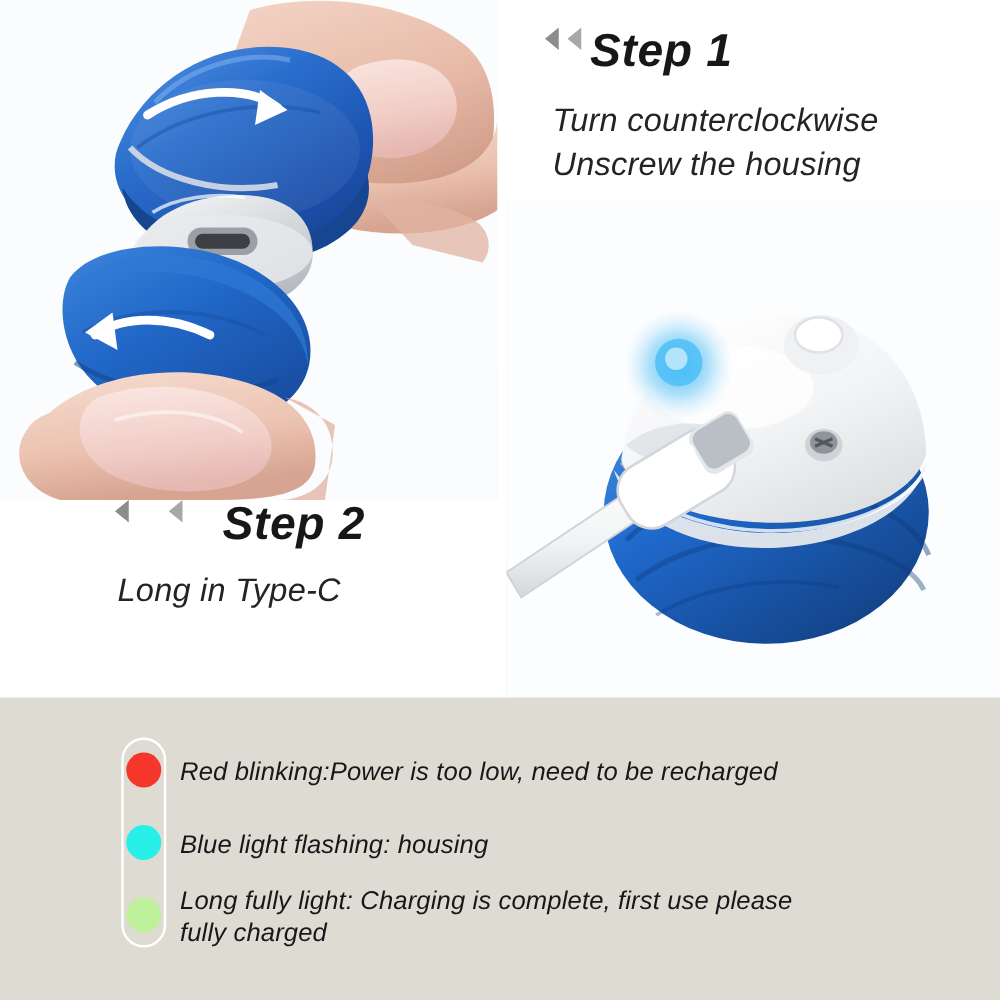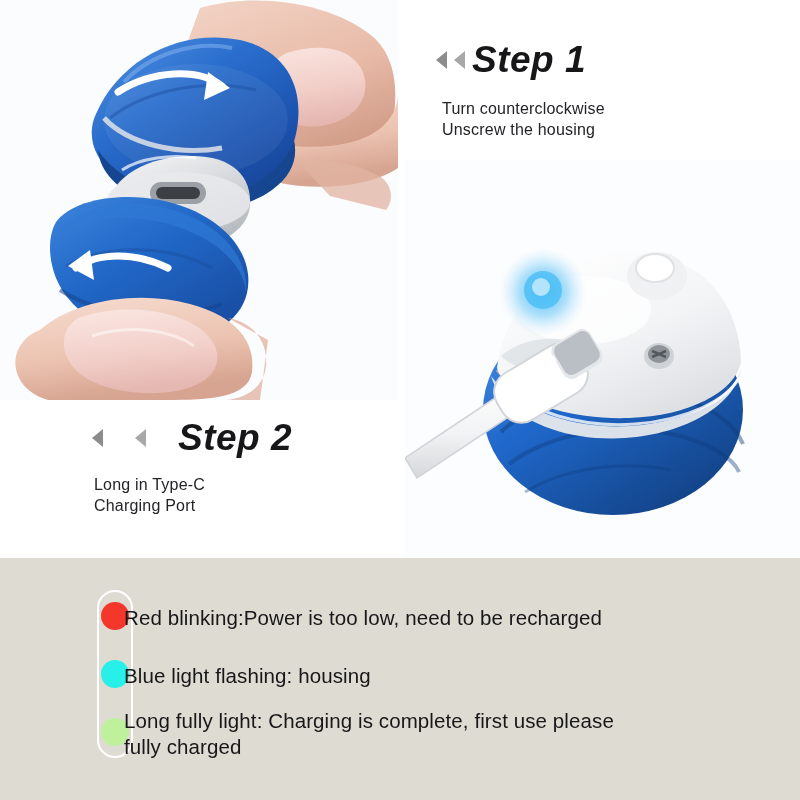--- a/index.html
+++ b/index.html
@@ -22,35 +22,35 @@
   
   .photo-charge{
     position:absolute;left:405px;top:160px;width:395px;height:398px;overflow:hidden;
     background:
       radial-gradient(circle at 45% 30%, #ffffff 0%, #f7f8fa 55%, #eef1f4 100%);
   }
   .photo-unscrew svg,.photo-charge svg{display:block;width:100%;height:100%;}
 
   
   .step-block{position:absolute;}
-  .step-head{display:flex;align-items:center;gap:7px;margin-top:19px;}
+  .step-head{display:flex;align-items:flex-start;gap:7px;}
   .tri{
     width:0;height:0;
     border-top:9px solid transparent;
     border-bottom:9px solid transparent;
     border-right:11px solid #8c8c8c;
   }
   .tri.t2{border-right-color:#a8a8a8;}
   .step-title{
     font-size:37px;font-style:italic;font-weight:700;color:#17171a;
     letter-spacing:.5px;line-height:1;white-space:nowrap;
   }
   .step-lines{margin-top:20px;}
   .step-line{
-    font-size:16px;color:#242428;
+    font-size:26px;font-style:italic;color:#242428;
     line-height:1.33;white-space:nowrap;letter-spacing:.2px;
   }
 
   #step1{left:436px;top:22px;}
   #step1 .step-lines{margin-left:6px;}
   #step2{left:88px;top:400px;}
   #step2 .step-head{margin-left:4px;gap:32px;}
   #step2 .step-lines{margin-left:6px;margin-top:18px;}
 
   
@@ -62,22 +62,22 @@
     position:absolute;left:97px;top:32px;width:36px;height:168px;
     border:2px solid #ffffff;border-radius:18px;box-sizing:border-box;
   }
   .legend-rows{position:absolute;left:0;top:0;width:800px;height:242px;}
   .legend-row{position:absolute;display:flex;align-items:flex-start;}
   .dot{
     position:absolute;width:28px;height:28px;border-radius:50%;
     left:101px;
   }
   .legend-text{
-    position:absolute;left:124px;
-    font-size:20.5px;color:#17171a;
+    position:absolute;left:144px;
+    font-size:20.5px;font-style:italic;color:#17171a;
     line-height:1.32;letter-spacing:.1px;white-space:nowrap;
   }
   .legend-text.two-line{line-height:1.28;}
   .legend-text .l2{display:block;text-align:left;}
 
   #row1 .dot{top:44px;}
   #row1 .legend-text{top:46px;}
   #row2 .dot{top:102px;}
   #row2 .legend-text{top:104px;}
   #row3 .dot{top:160px;}
@@ -287,21 +287,20 @@
     </div>
 
     <div class="step-block" id="step2">
       <div class="step-head">
         <span class="tri" style="border-right-color: rgb(140, 140, 140);"></span>
         <span class="tri t2"></span>
         <span class="step-title">Step 2</span>
       </div>
       <div class="step-lines">
         <div class="step-line">Long in Type-C</div>
-        <div class="step-line">Charging Port</div>
       </div>
     </div>
   </div>
 
   <div class="legend" style="background: rgb(222, 220, 210);">
     <div class="legend-capsule" style="border-color: rgb(255, 255, 255);"></div>
     <div class="legend-rows">
 
       <div class="legend-row" id="row1">
         <span class="dot" style="background: rgb(245, 55, 43);"></span>

